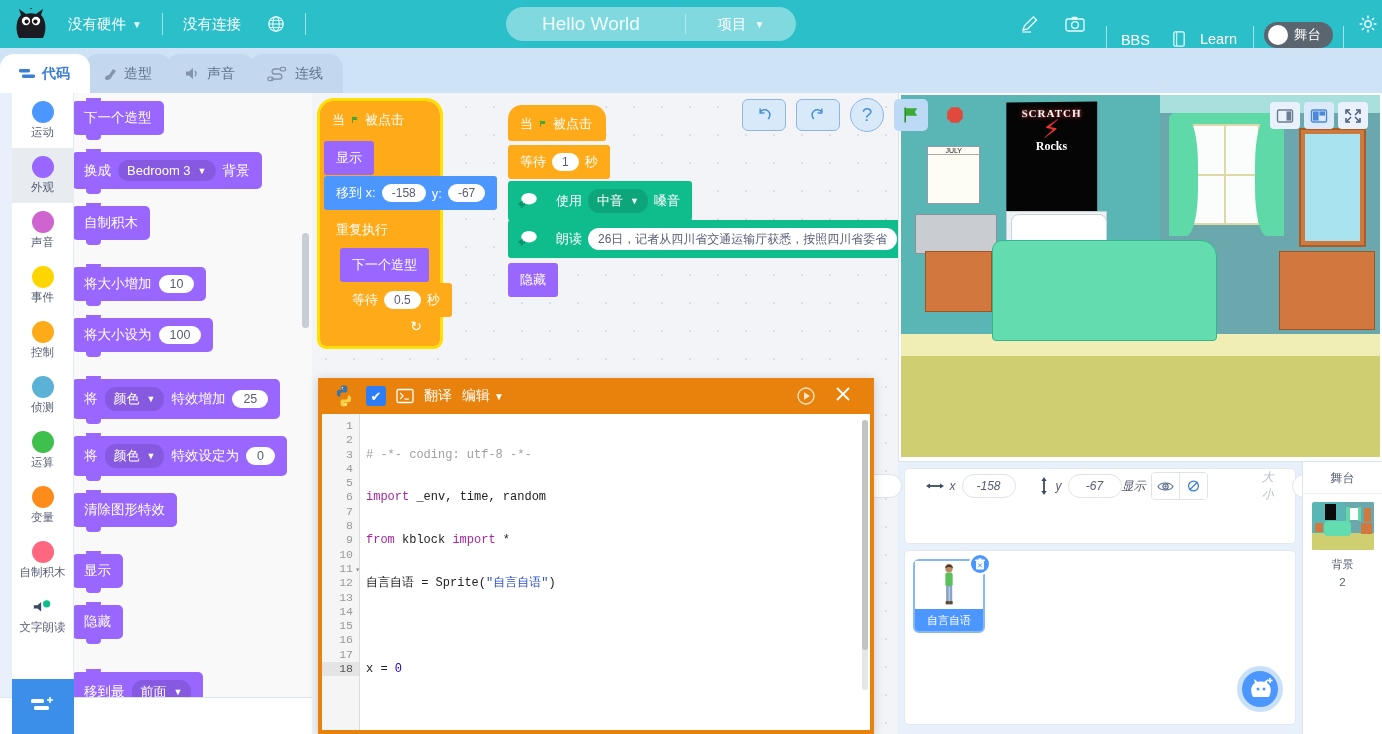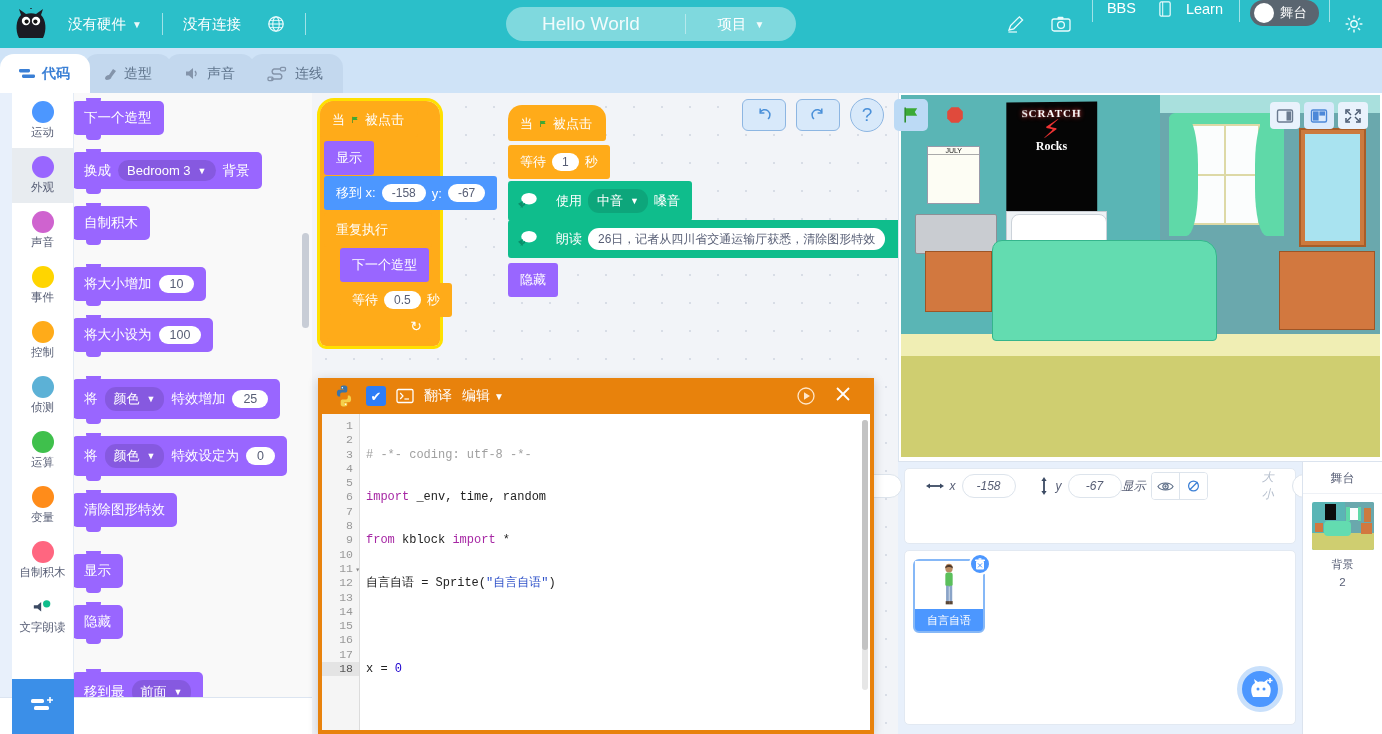--- a/index.html
+++ b/index.html
@@ -29,21 +29,21 @@
   .hdr-sep { width: 1px; height: 22px; background: rgba(255,255,255,.55); margin: 0 14px; }
   .caret { font-size: 10px; opacity: .9; }
   .proj-pill {
     position: absolute; left: 506px; top: 7px;
     width: 290px; height: 34px; border-radius: 17px;
     background: #7fd9de; display: flex; align-items: center;
   }
   .proj-name { flex: 1; padding-left: 36px; font-size: 19px; color: #f2fbfc; }
   .proj-pill .vline { width: 1px; height: 20px; background: #b6e8ec; }
   .proj-menu { width: 110px; display:flex; align-items:center; justify-content:center; gap: 8px; font-size: 14.5px; cursor:pointer;}
-  .hdr-right { position: absolute; right: 0; top: 0; height: 48px; display: flex; align-items: flex-start; padding-right: 14px; }
+  .hdr-right { position: absolute; right: 0; top: 0; height: 48px; display: flex; align-items: flex-end; padding-right: 0; }
   .icon-btn { display:flex; align-items:center; justify-content:center; cursor: pointer; padding: 0 12px; height: 48px;}
   .stage-toggle {
     display: flex; align-items: center; gap: 6px;
     background: #5a6570; border-radius: 15px; padding: 3px 12px 3px 4px;
     font-size: 13.5px; cursor: pointer;
   }
   .stage-toggle .knob { width: 20px; height: 20px; border-radius: 50%; background: #fff; }
 
   
   .tabrow {
@@ -675,21 +675,21 @@
       <span>嗓音</span>
     </div>
 
     <div class="sblk stk c-tts" style="left:196px; top:127px; padding-left:8px; width:420px; overflow:hidden;">
       <svg width="26" height="20" viewBox="0 0 28 22">
         <ellipse cx="14" cy="8.5" rx="8.5" ry="6.4" fill="#fff"></ellipse>
         <path d="M9 13 L4 19 L10 15 Z" fill="#0a8f6b"></path>
         <path d="M2 14 L7 11 L7 19 Z" fill="#0a8f6b"></path>
       </svg>
       <span style="margin-left:8px;">朗读</span>
-      <span class="inp-round" style="border-radius:12px;padding:3px 10px;font-size:12px;white-space:nowrap;overflow:hidden;text-overflow:clip;max-width:330px;display:inline-block;line-height:16px;">26日，记者从四川省交通运输厅获悉，清除图形特效</span>
+      <span class="inp-round" style="border-radius:12px;padding:3px 10px;font-size:12px;white-space:nowrap;overflow:hidden;text-overflow:clip;max-width:330px;display:inline-block;line-height:16px;">26日，记者从四川省交通运输厅获悉，按照四川省委省</span>
     </div>
 
     <div class="sblk stk c-looks" style="left:196px; top:170px;">
       <span>隐藏</span>
     </div>
 
   </div>
 
   <div class="leftwhite"></div>
 

